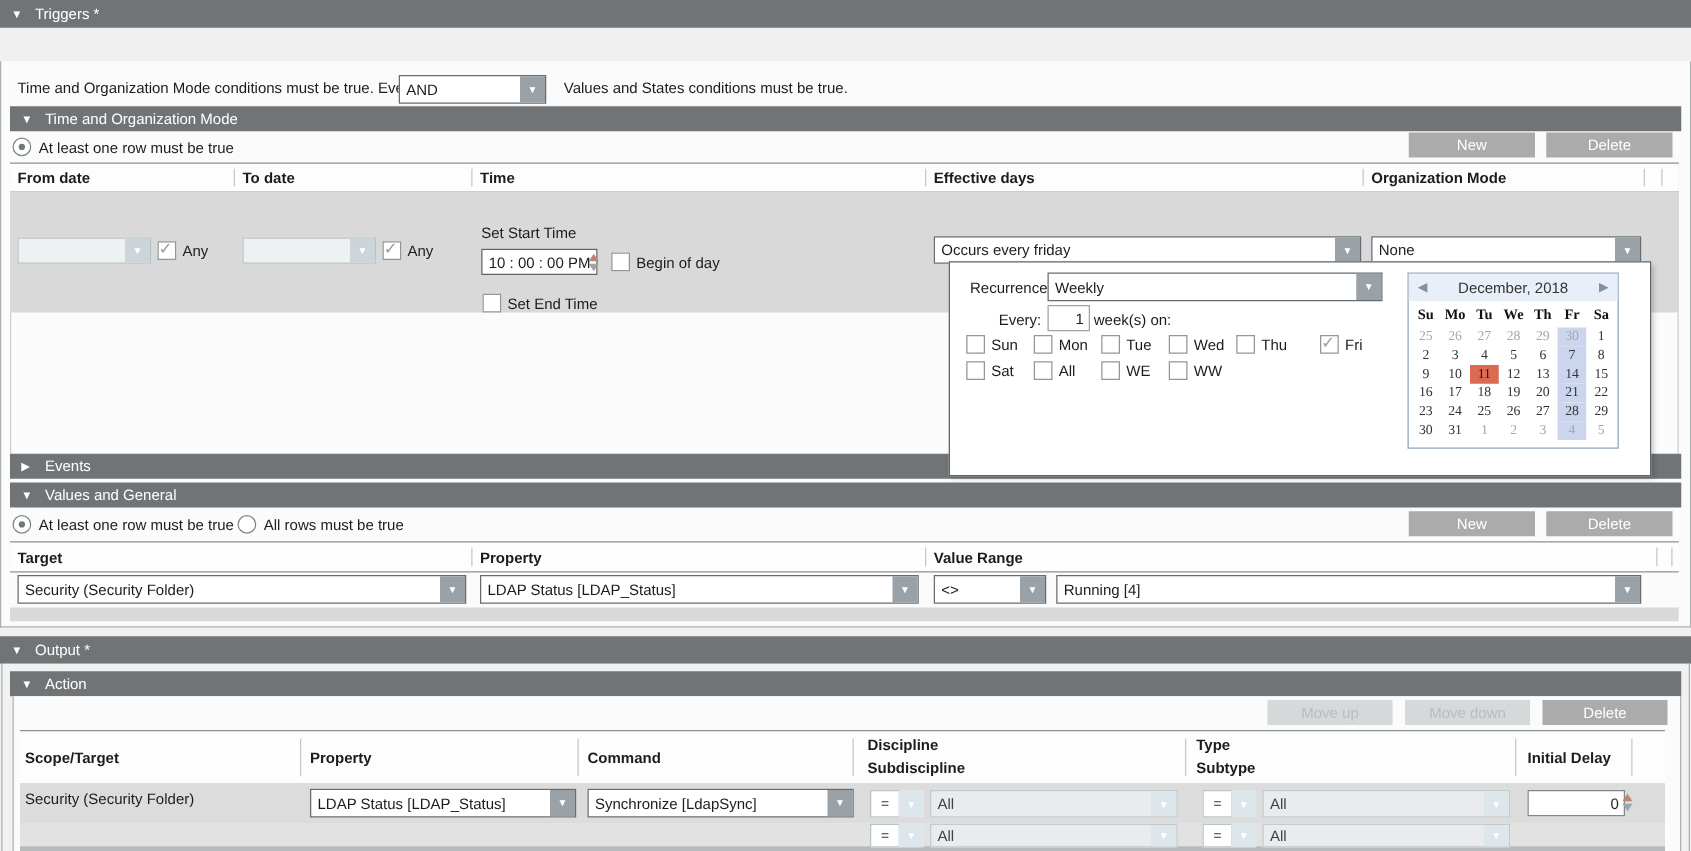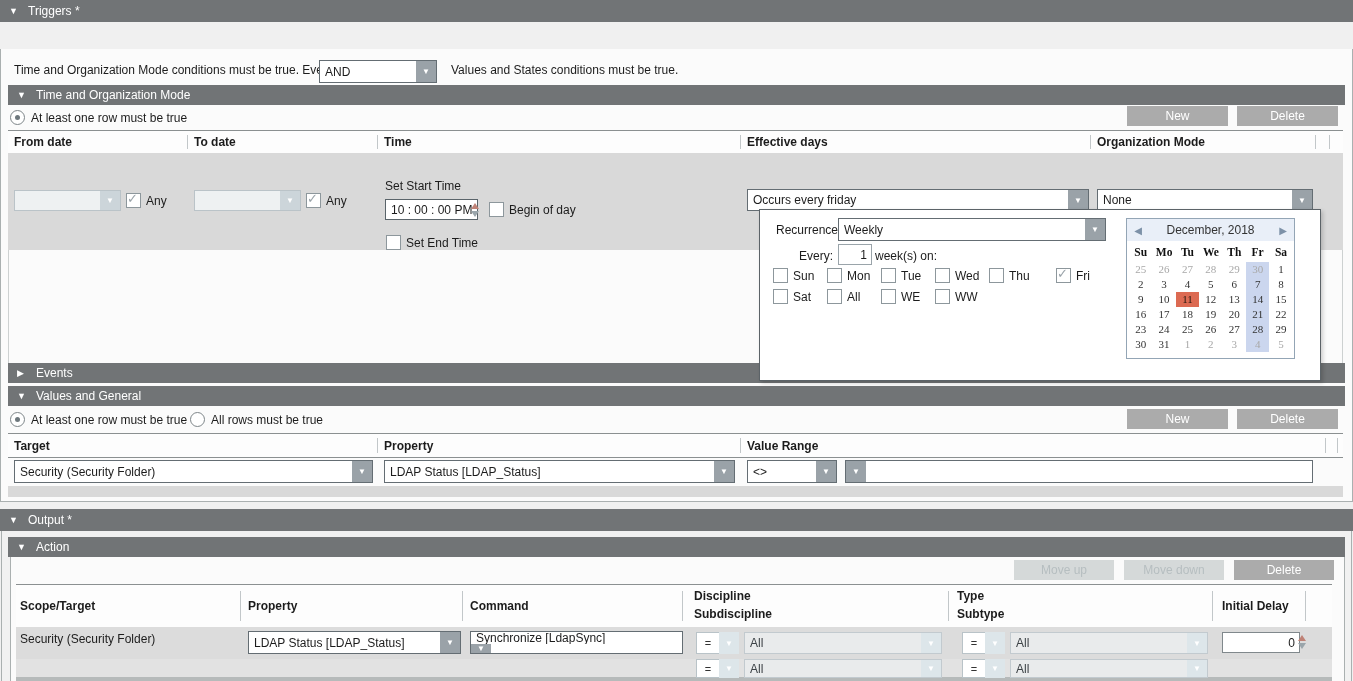--- a/index.html
+++ b/index.html
@@ -309,20 +309,21 @@
   </div>
   <div class="combo" style="left:384px;top:460px;width:349px;height:21px;">
     <div class="val">LDAP Status [LDAP_Status]</div>
     <div class="dd">▼</div>
   </div>
   <div class="combo" style="left:747px;top:460px;width:88px;height:21px;">
     <div class="val">&lt;&gt;</div>
     <div class="dd">▼</div>
   </div>
   <div class="combo" style="left:845px;top:460px;width:466px;height:21px;">
+    <div class="val">Running [4]</div>
     <div class="dd">▼</div>
   </div>
 
   <div class="grey-row" style="left:8px;top:486px;width:1335px;height:11px;"></div>
 
   <div class="bar" style="left:0;top:509px;width:1353px;height:22px;">
     <span class="arrow" style="margin-left:9px;">▼</span>
     <span>Output *</span>
   </div>
   <div class="content-box" style="left:1px;top:531px;width:1349px;height:150px;background:#f1f1f1;border-bottom:none;"></div>
@@ -356,21 +357,21 @@
 
   <div class="grey-row" style="left:16px;top:627px;width:1316px;height:32px;background:#dcdcdc;"></div>
   <div class="grey-row" style="left:16px;top:659px;width:1316px;height:18px;background:#e2e2e2;"></div>
   <div class="grey-row" style="left:16px;top:677px;width:1316px;height:4px;background:#b6baba;"></div>
 
   <div class="txt" style="left:20px;top:632px;">Security (Security Folder)</div>
   <div class="combo" style="left:248px;top:631px;width:211px;height:21px;">
     <div class="val">LDAP Status [LDAP_Status]</div>
     <div class="dd">▼</div>
   </div>
-  <div class="combo" style="left:470px;top:631px;width:211px;height:21px;flex-direction:column;">
+  <div class="combo" style="left:470px;top:631px;width:211px;height:21px;">
     <div class="val">Synchronize [LdapSync]</div>
     <div class="dd">▼</div>
   </div>
 
   <div id="eq-groups">
       <div class="eq-box" style="left: 696px; top: 632px; width: 22px; height: 20px;">=</div>
       <div class="eq-dd" style="left: 719px; top: 632px; width: 20px; height: 22px;">▼</div>
       <div class="combo soft" style="left: 744px; top: 632px; width: 196px; height: 20px;">
         <div class="val">All</div>
         <div class="dd">▼</div>

